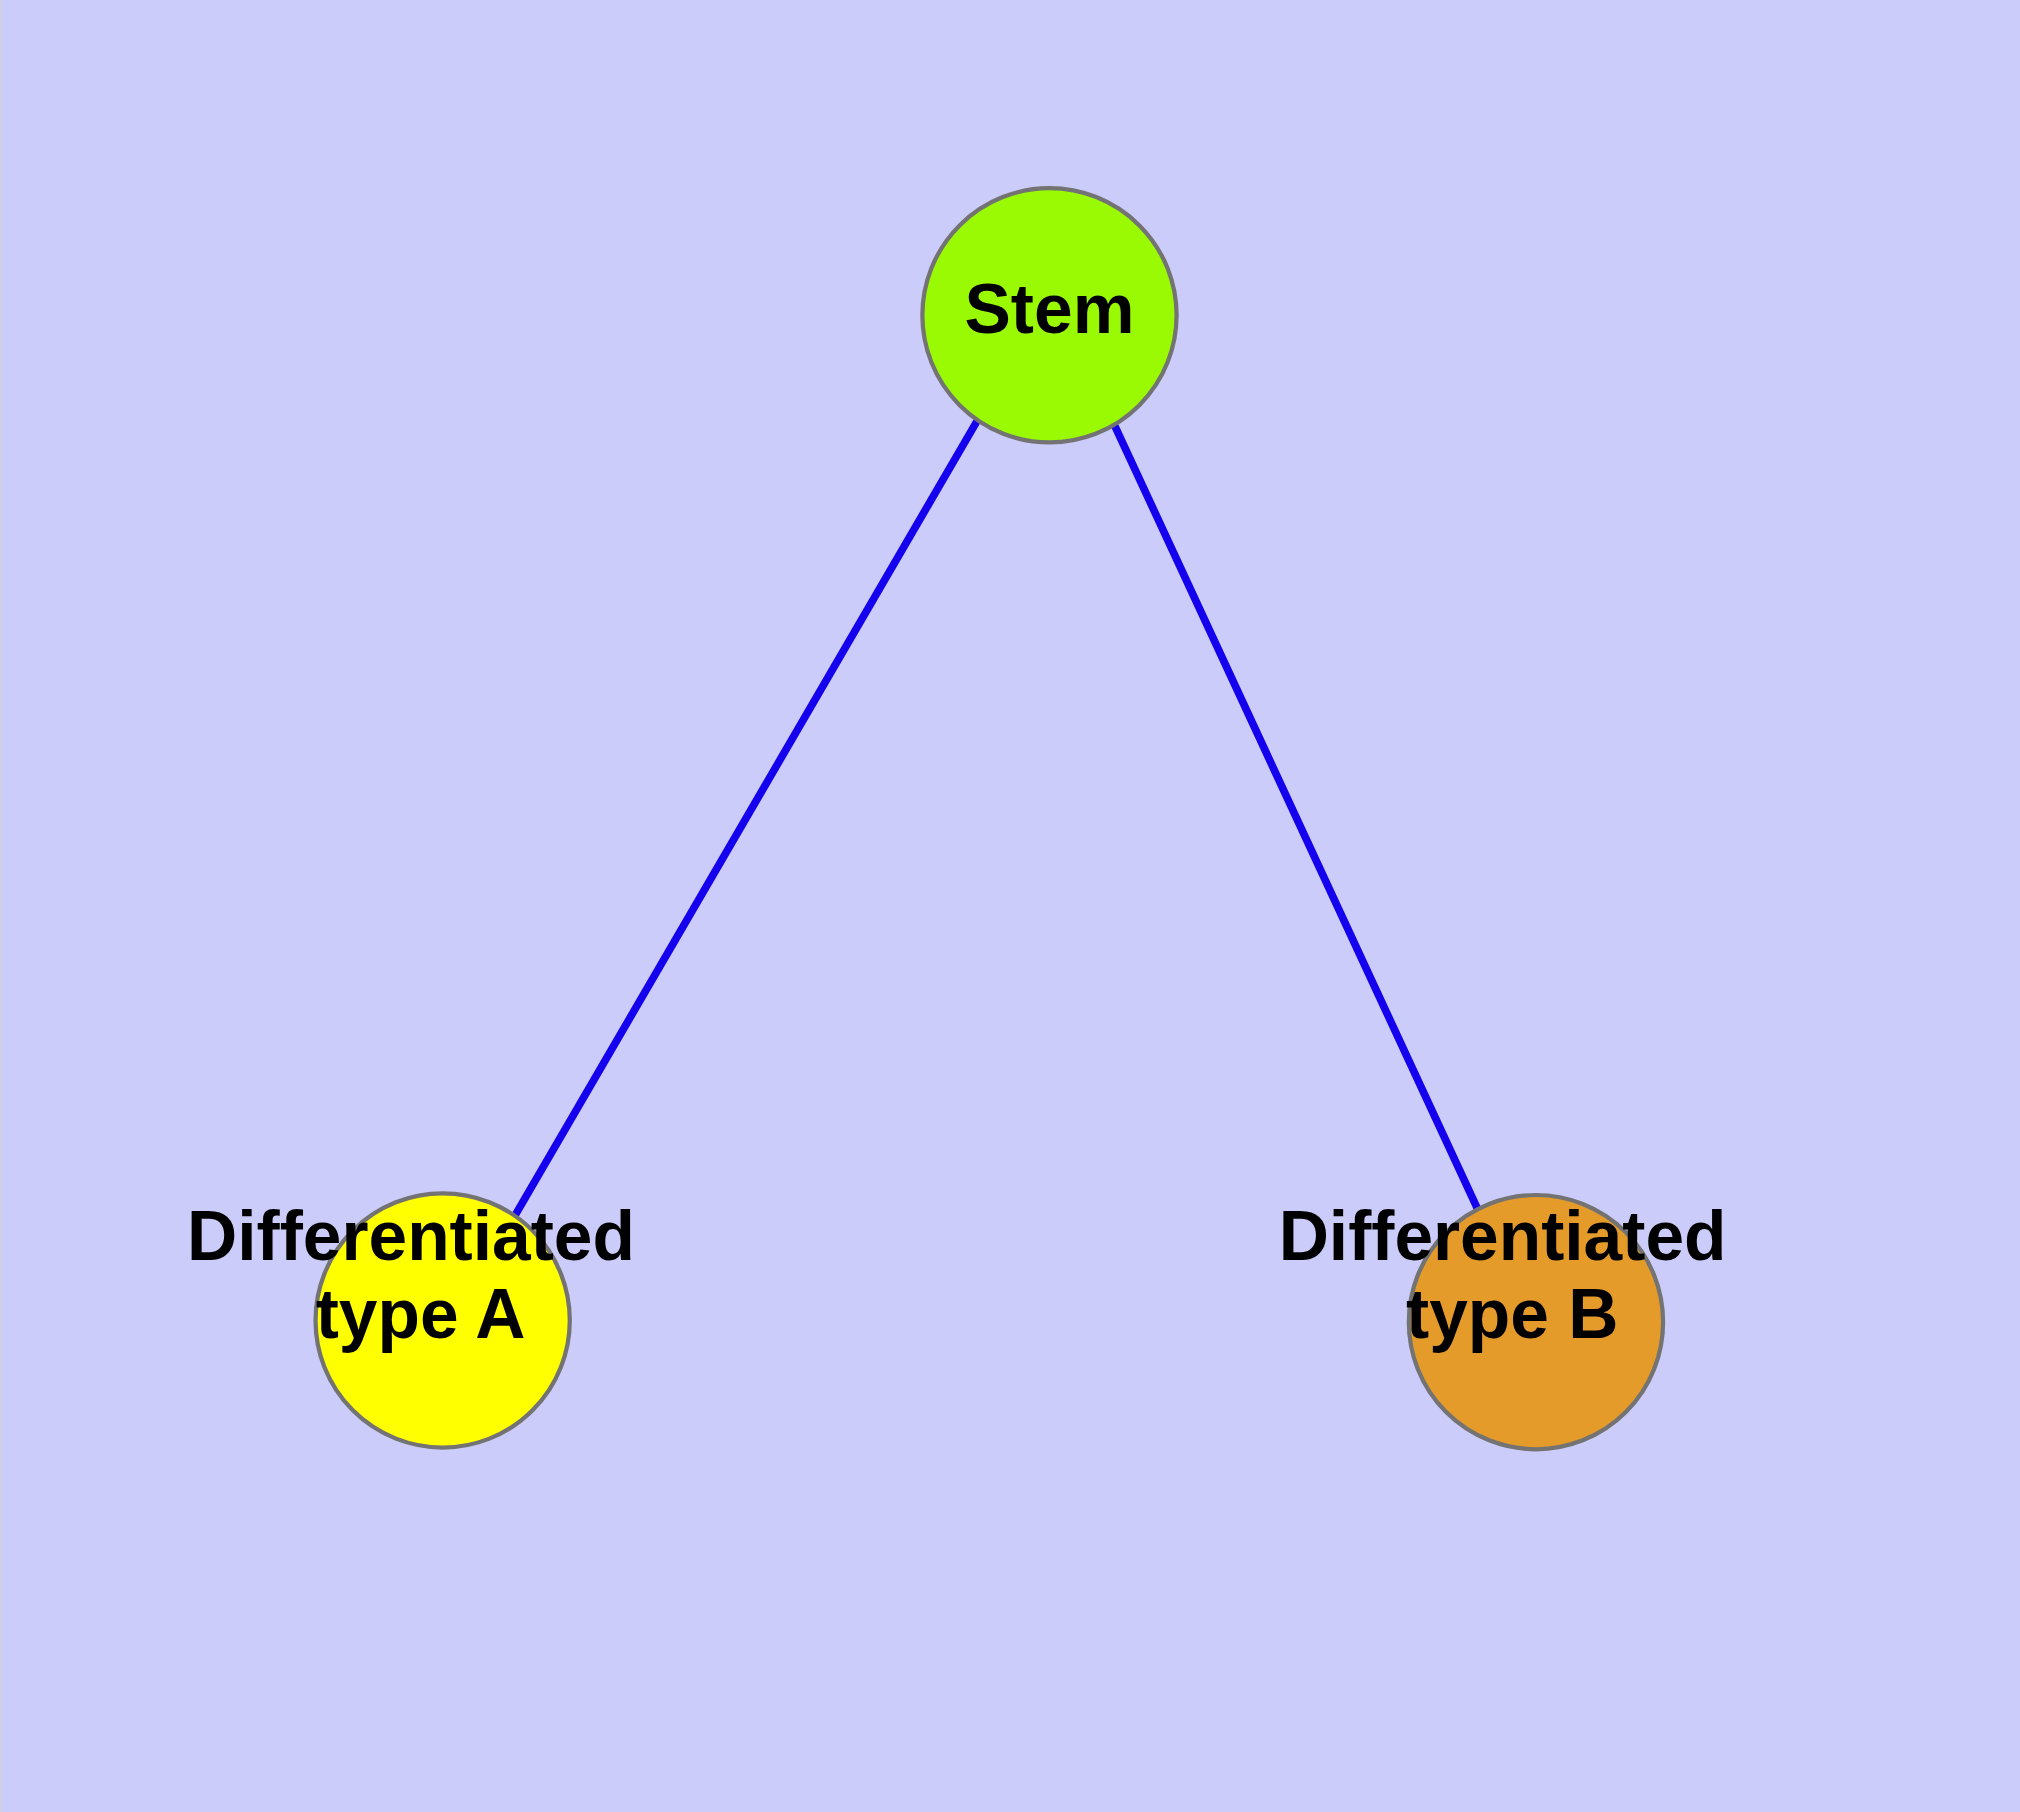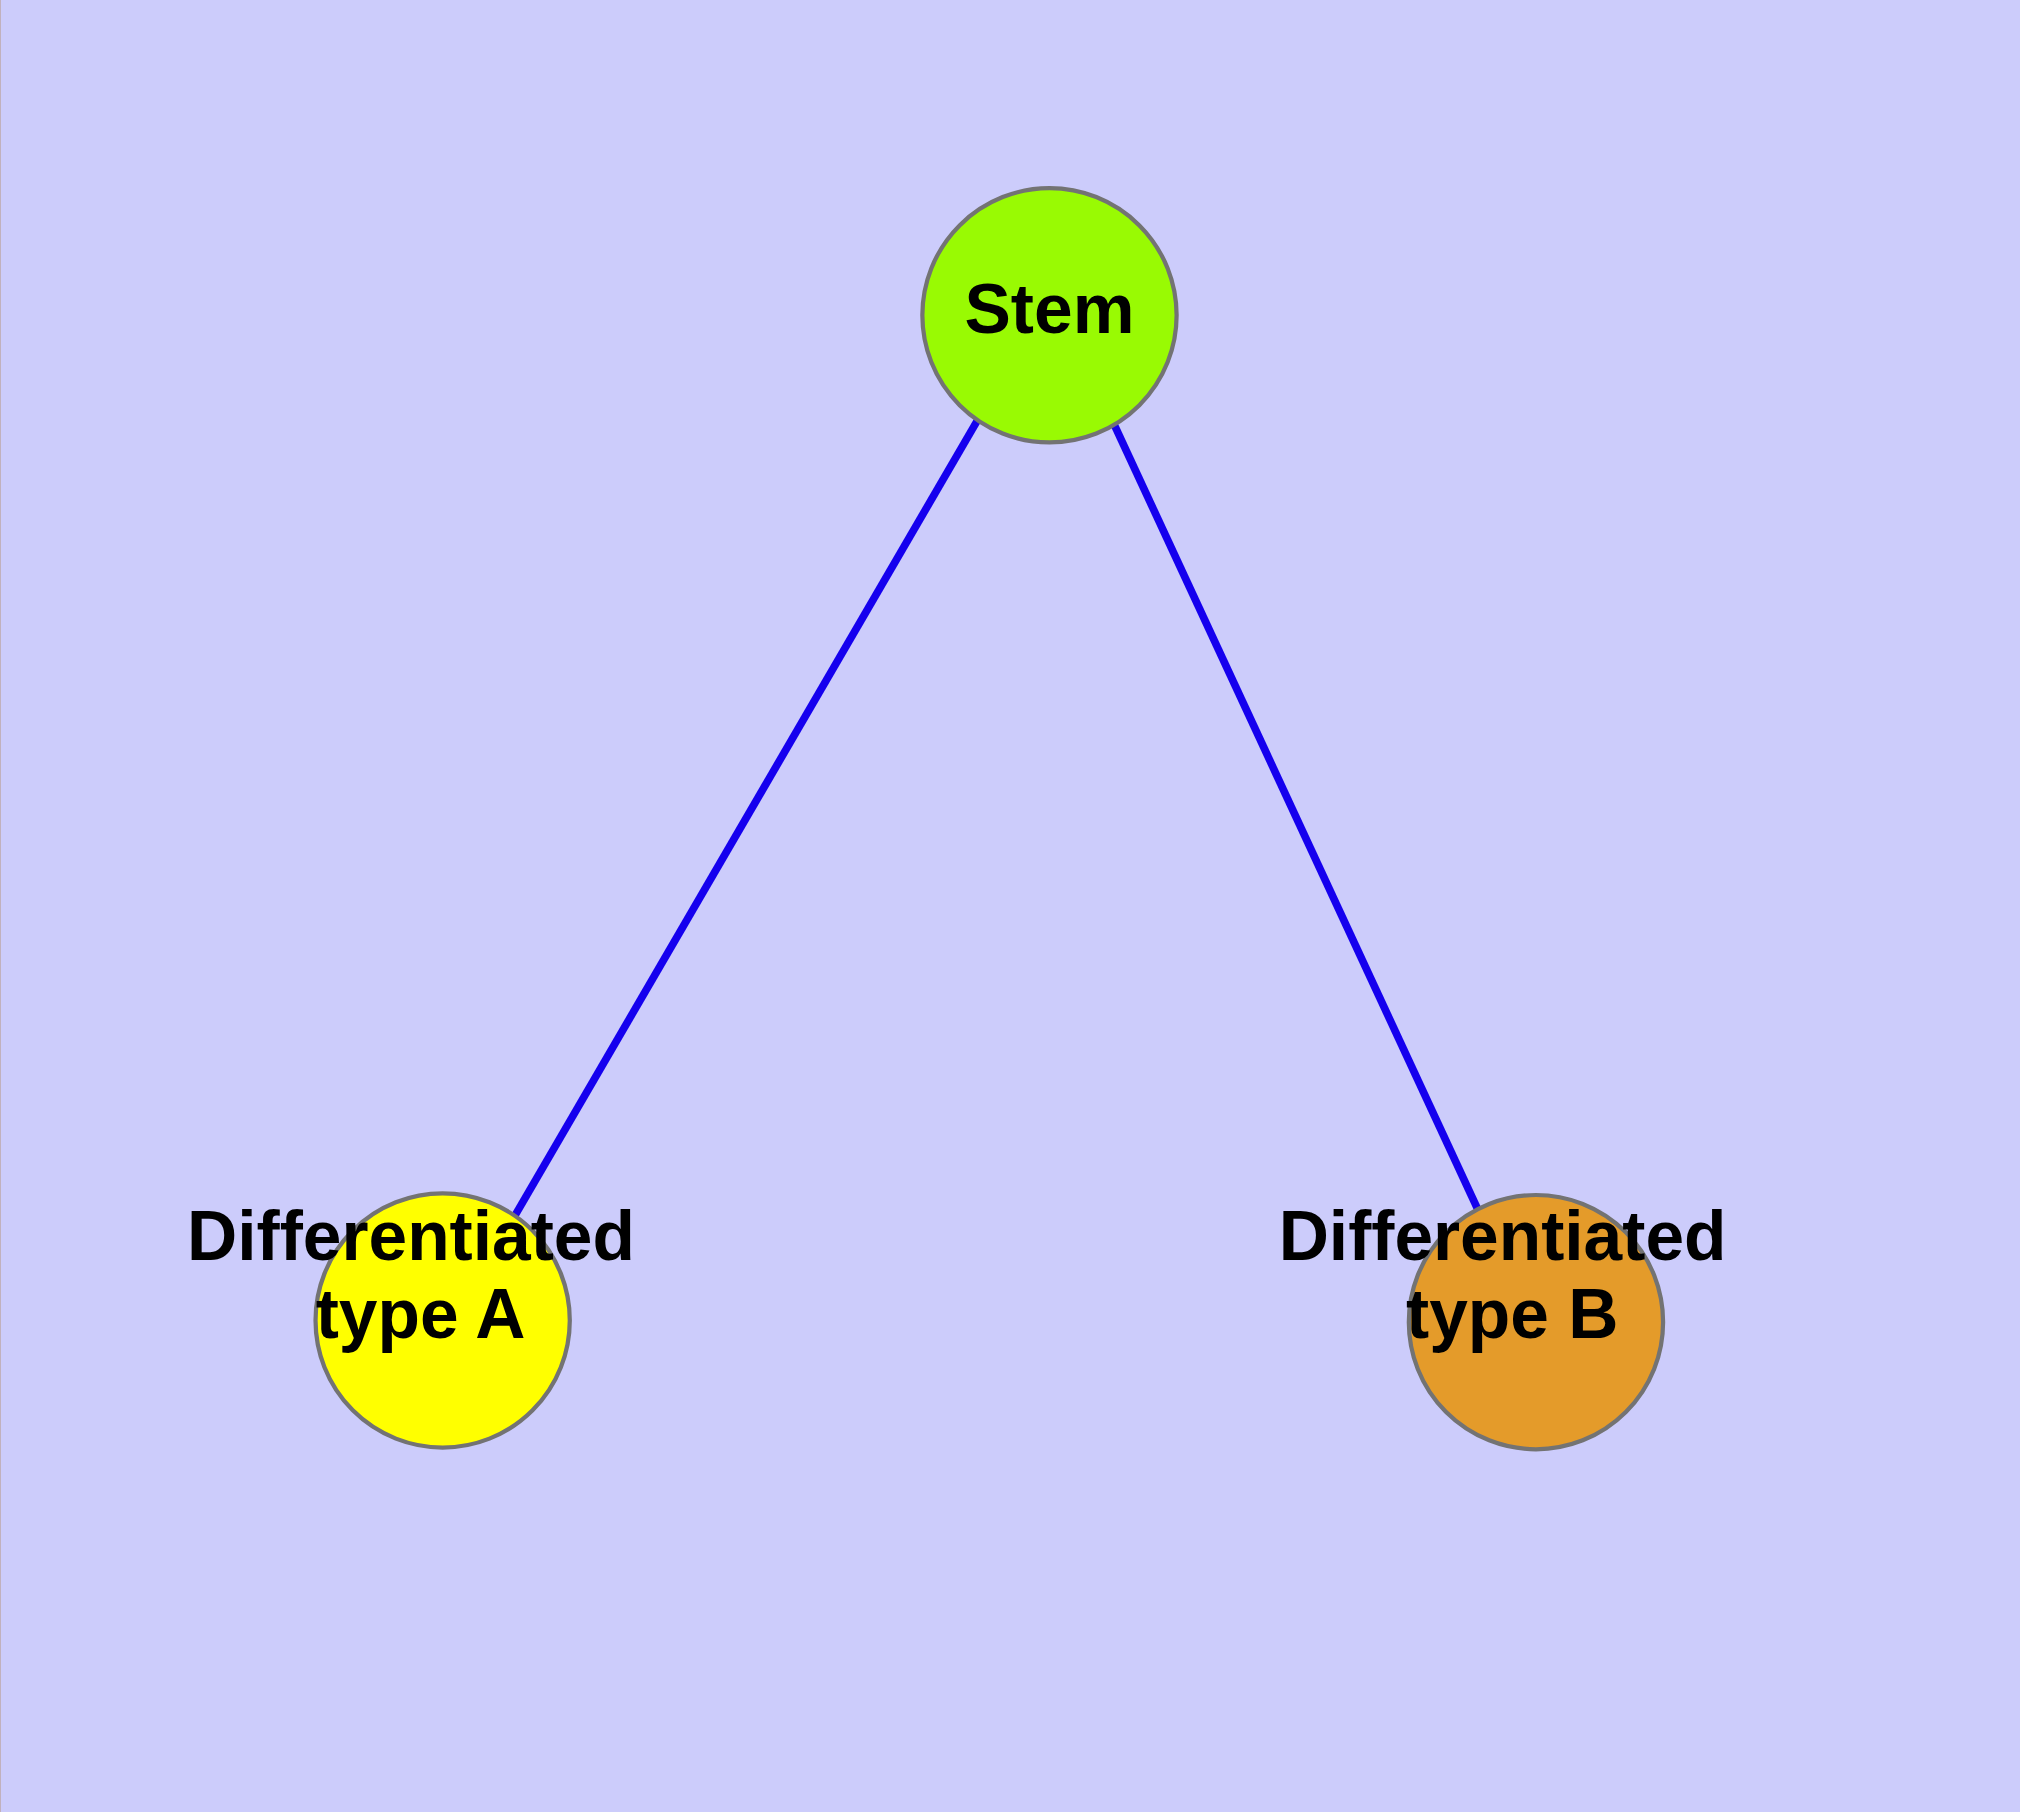--- a/index.html
+++ b/index.html
@@ -36,21 +36,21 @@
   .node-circle {
     stroke: #737373;
   }
   .edge-line {
     stroke-linecap: butt;
   }
 </style>
 </head>
 <body style="background: rgb(204, 204, 251);">
 
-<div id="canvas" style="width: 2021px; height: 1812px; background: #a16207;">
+<div id="canvas" style="width: 2021px; height: 1812px; background: #fde047;">
   <svg id="graph-svg" viewBox="0 0 2384 2138" xmlns="http://www.w3.org/2000/svg" style="width: 2021px; height: 1812px;">
 
     <rect id="bg-rect" x="0" y="0" width="2384" height="2138" fill="#ccccfb"></rect>
 
     <g id="edges-group">
       <line class="edge-line" id="edge-0" x1="1153" y1="496" x2="604" y2="1440" stroke="#1500ee" stroke-width="9"></line>
       <line class="edge-line" id="edge-1" x1="1313" y1="498" x2="1748" y2="1437" stroke="#1500ee" stroke-width="9"></line>
     </g>
 
     <g id="nodes-group">

